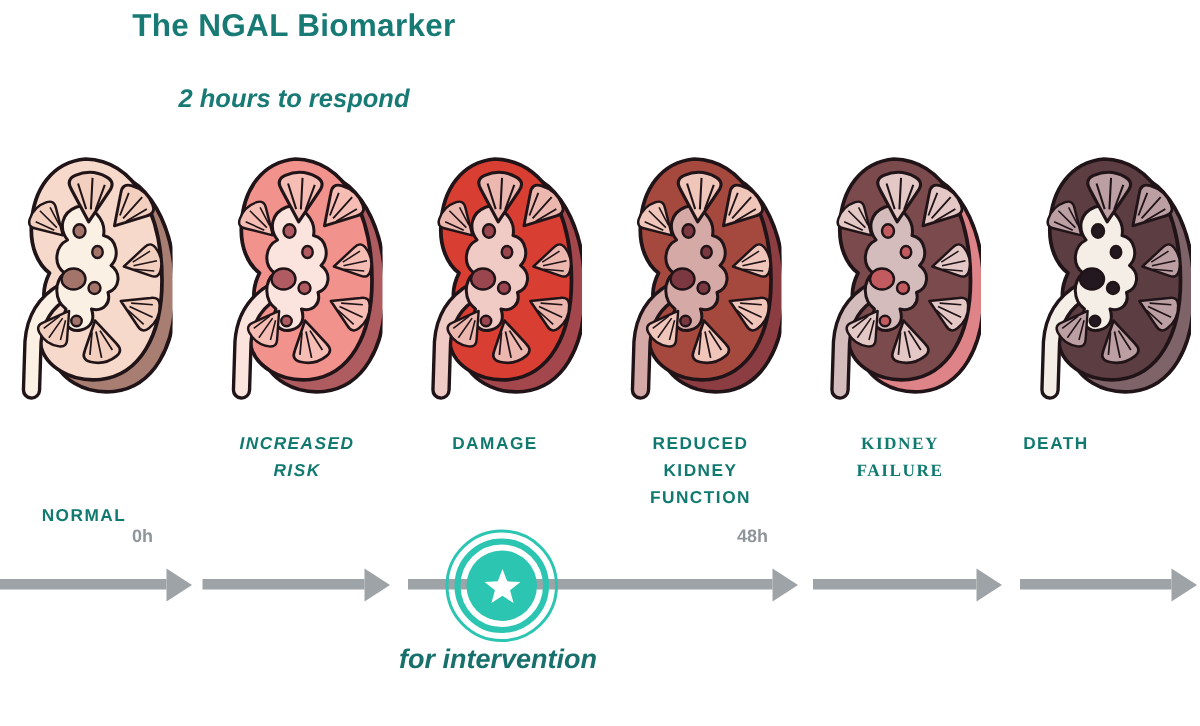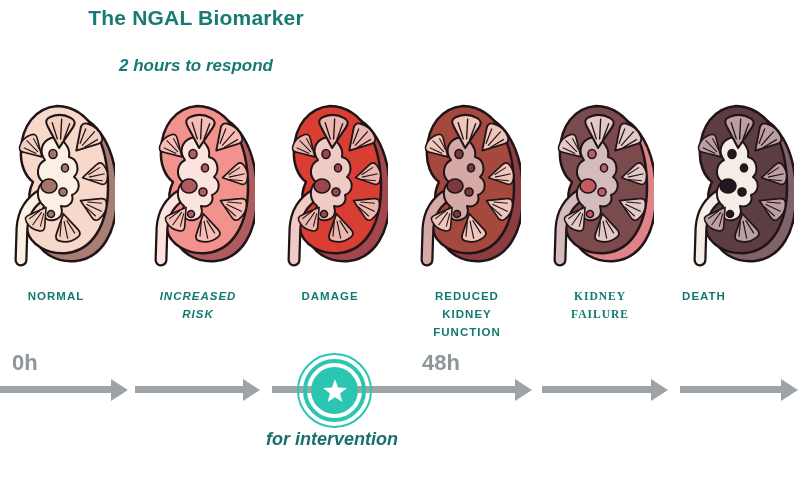--- a/index.html
+++ b/index.html
@@ -19,31 +19,31 @@
 
   
   .kidney{position:absolute;top:100px;width:112px;height:168px;}
   .kidney.p1{left:3px;} .kidney.p2{left:143px;} .kidney.p3{left:276px;}
   .kidney.p4{left:409px;} .kidney.p5{left:542px;} .kidney.p6{left:682px;}
 
   
   .stage-label{position:absolute;top:288px;width:112px;text-align:center;
     font-size:11.5px;font-weight:bold;letter-spacing:1px;line-height:1.55;
     color:var(--teal-label,#117A70);}
-  .sl1{left:0px;} .sl2{left:142px;font-style:italic;} .sl3{left:274px;}
+  .sl1{left:0px;margin-top:48px;} .sl2{left:142px;font-style:italic;} .sl3{left:274px;}
   .sl4{left:411px;} .sl5{left:544px;font-family:Liberation Serif, serif;} .sl6{left:648px;}
 
   
   .arrow{position:absolute;}
   .arrow .bar{position:absolute;top:386px;height:7px;background:var(--arrow-gray,#9DA3A6);}
   .arrow .head{position:absolute;top:379px;width:0;height:0;
     border-top:11px solid transparent;border-bottom:11px solid transparent;
     border-left:17px solid var(--arrow-gray,#9DA3A6);}
-  .hour{position:absolute;top:350px;width:90px;text-align:left;
-    font-size:22px;font-weight:bold;color:var(--hour-gray,#8F969A);}
+  .hour{position:absolute;top:350px;width:90px;text-align:right;
+    font-size:12px;font-weight:bold;color:var(--hour-gray,#8F969A);}
   .h1{left:12px;} .h2{left:153px;} .h3{left:422px;} .h4{left:556px;}
 
   
   .ring{position:absolute;border-radius:50%;border-style:solid;border-color:var(--badge-teal,#2BC5B1);background:transparent;box-sizing:border-box;}
   .ring-outer{left:297px;top:353px;width:75px;height:75px;border-width:2.5px;}
   .ring-mid{left:303px;top:359px;width:63px;height:63px;border-width:4px;}
   .disc{position:absolute;left:311px;top:367px;width:47px;height:47px;border-radius:50%;
     background:var(--badge-teal,#2BC5B1);display:flex;align-items:center;justify-content:center;}
   .disc svg{width:36px;height:36px;display:block;}
 

